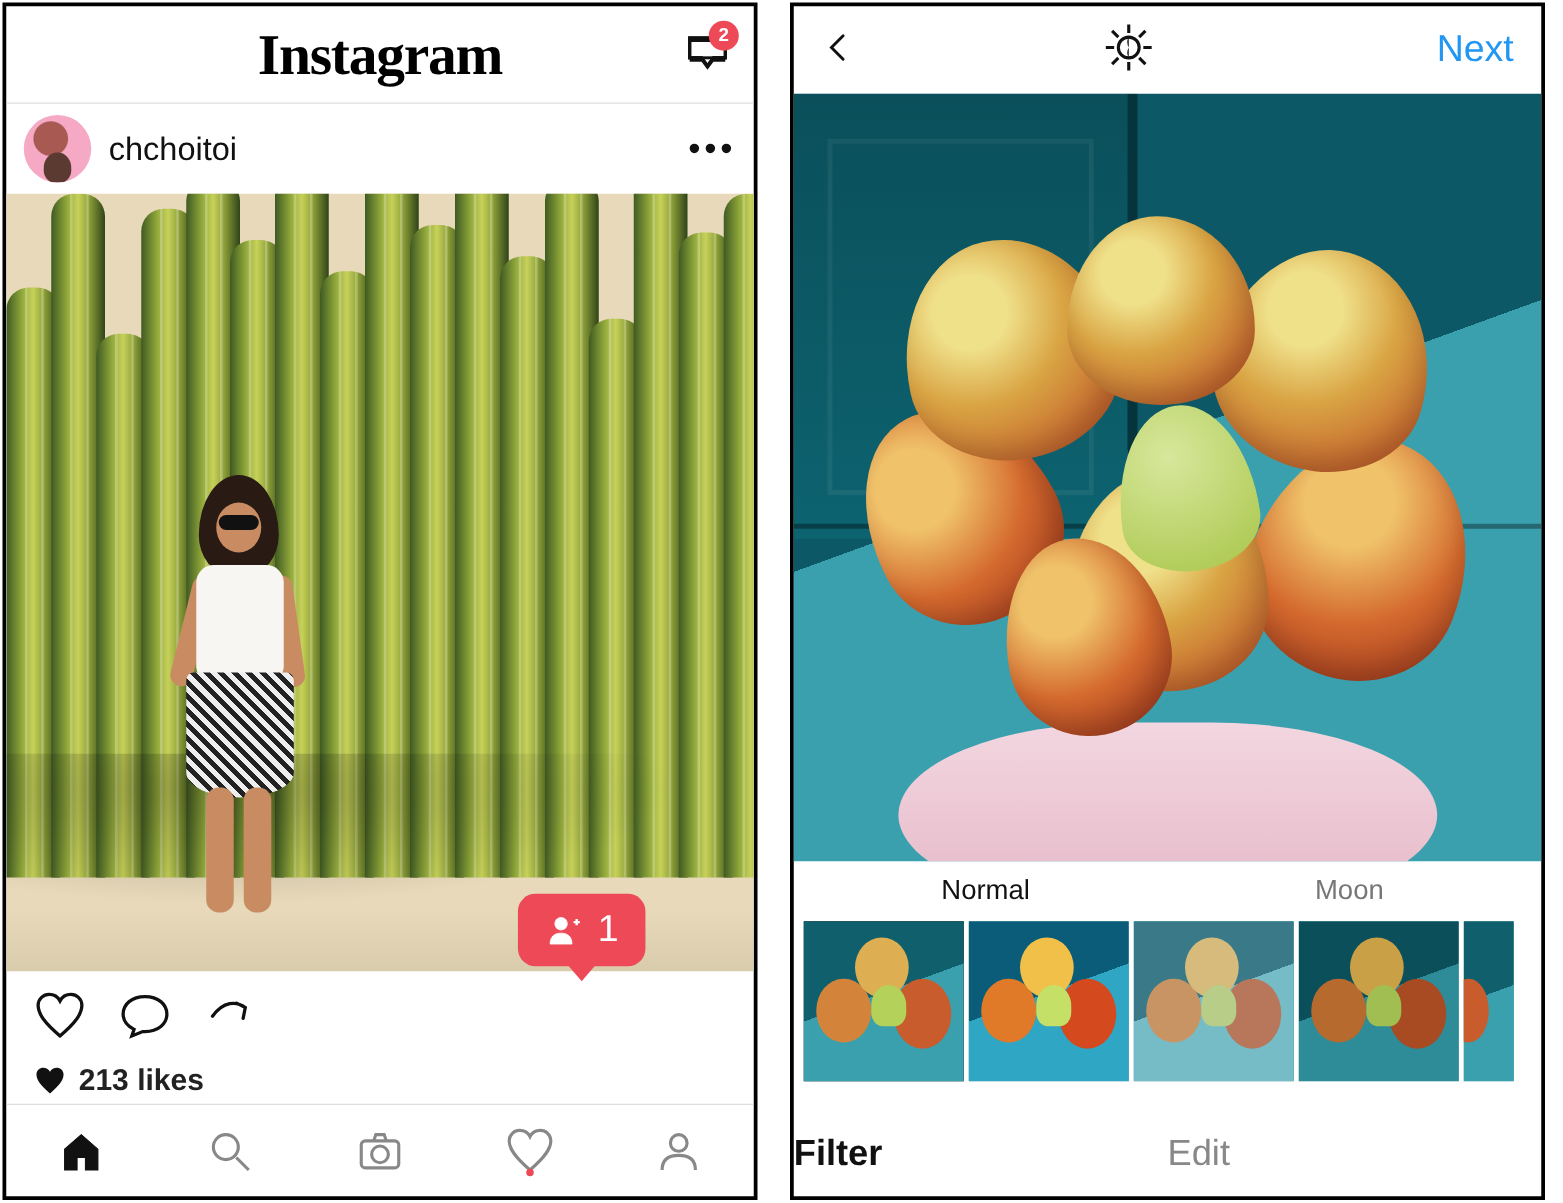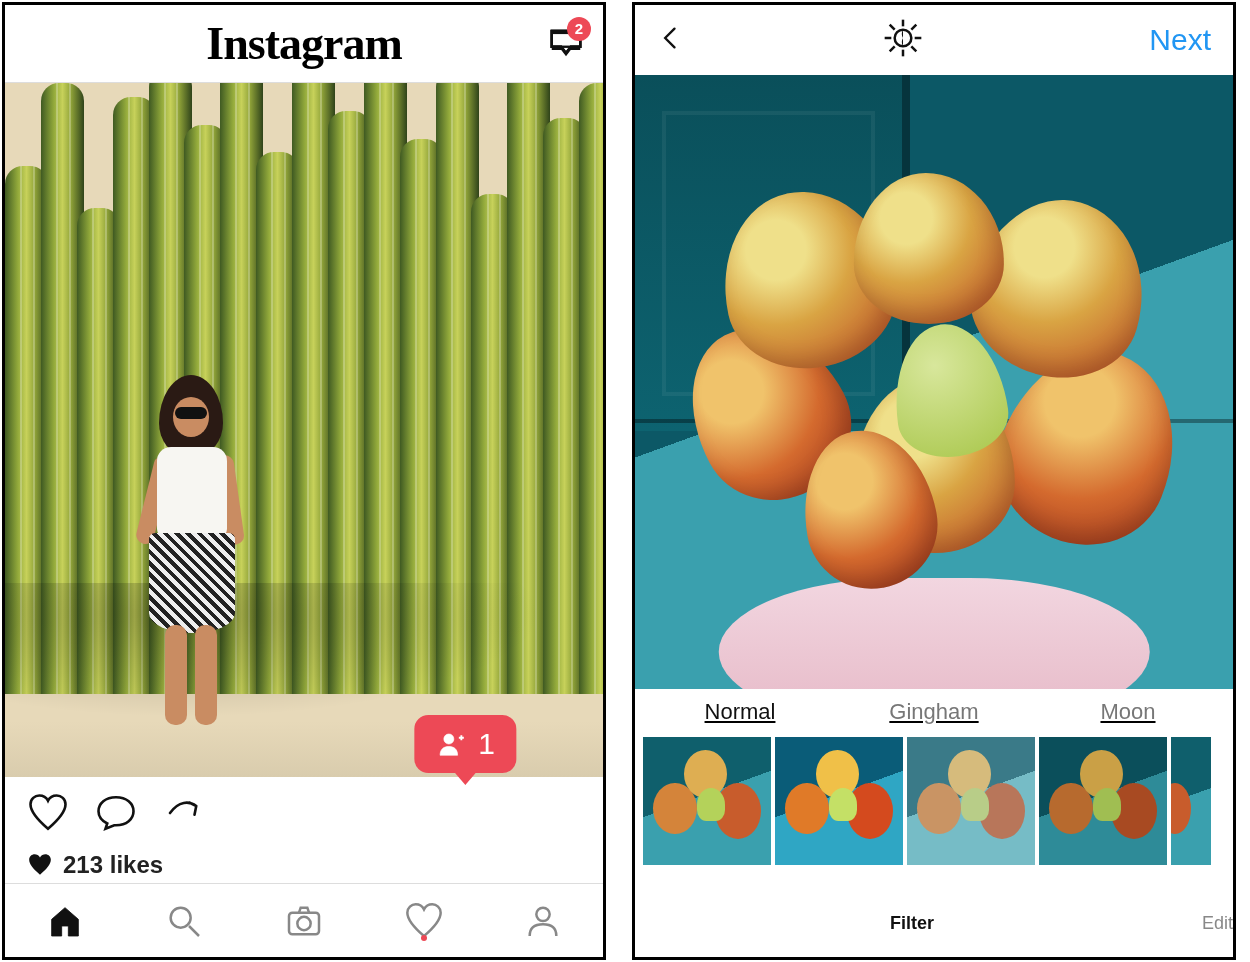--- a/index.html
+++ b/index.html
@@ -212,32 +212,32 @@
   }
   .pad{position:absolute;border-radius:48% 52% 50% 50%/60% 60% 40% 40%;
     background:radial-gradient(circle at 35% 30%, #efe08a 0 18%, #d9a443 45%, #c25d2b 85%);
     box-shadow:inset -6px -10px 20px rgba(0,0,0,.15);}
   .pad.red{background:radial-gradient(circle at 35% 30%, #f0c36b 0 20%, #d46a2e 55%, #a23a1e 90%);}
   .center-leaf{position:absolute;left:42%;top:34%;width:22%;height:30%;
     background:radial-gradient(circle at 40% 30%, #d8e79c, #a8c64a);
     border-radius:50% 50% 50% 50%/70% 70% 30% 30%;
     transform:rotate(-8deg);}
 
-  .filter-strip{height:200px;padding:10px 0 0 0;text-decoration:underline;}
+  .filter-strip{height:200px;padding:10px 0 0 0;}
   .filter-labels{display:flex;padding:0 8px;}
   .filter-labels span{flex:1;text-align:center;font-size:22px;color:#777;padding-bottom:12px;}
   .filter-labels span.active{color:#111;font-weight:500;}
   .filter-thumbs{display:flex;gap:4px;padding:0 0 0 8px;}
   .thumb{width:128px;height:128px;position:relative;overflow:hidden;background:#2a8e9a;}
   .thumb.selected{outline:2px solid #333;outline-offset:-2px;}
   .thumb .mini-pad{position:absolute;border-radius:50%;}
   .thumb .mini-leaf{position:absolute;left:42%;top:40%;width:22%;height:26%;border-radius:60% 60% 40% 40%;}
 
   .editor-tabs{height:68px;display:flex;align-items:center;}
-  .editor-tabs span{flex:1;text-align:right;font-size:18px;color:#888;}
+  .editor-tabs span{flex:1;text-align:left;font-size:29px;color:#888;}
   .editor-tabs span.active{color:#111;font-weight:600;}
 </style>
 </head>
 <body>
 
 <div class="screen screen-left">
 
   <div class="feed-header">
     <span class="feed-logo">Instagram</span>
     <div class="inbox">
@@ -246,20 +246,25 @@
         <path d="M6 10 H42 V30 H30 L24 38 L18 30 H6 Z" fill="#111" fill-opacity="0"></path>
         <path d="M6 10 H42 V14 H6 Z" fill="#111"></path>
         <path d="M6 30 H18 L24 38 L30 30 H42 V34 H30 L24 42 L18 34 H6 Z" fill="#111"></path>
         <path d="M6 10 H42 V30 H30 L24 38 L18 30 H6 Z" fill="none" stroke="#111" stroke-width="3"></path>
         <rect x="6" y="10" width="36" height="20" fill="none" stroke="#111" stroke-width="3"></rect>
       </svg>
       <span class="badge">2</span>
     </div>
   </div>
 
+  <div class="post-header">
+    <div class="avatar"></div>
+    <span class="username">chchoitoi</span>
+    <span class="more-dots">•••</span>
+  </div>
 
   <div class="post-image">
 
     <div class="cactus" style="left:0%;height:76%"></div>
     <div class="cactus" style="left:6%;height:88%"></div>
     <div class="cactus" style="left:12%;height:70%"></div>
     <div class="cactus" style="left:18%;height:86%"></div>
     <div class="cactus" style="left:24%;height:90%"></div>
     <div class="cactus" style="left:30%;height:82%"></div>
     <div class="cactus" style="left:36%;height:95%"></div>
@@ -393,21 +398,20 @@
       <div class="pad" style="left:34%;top:0%;width:30%;height:34%;"></div>
       <div class="pad" style="left:34%;top:46%;width:32%;height:40%;"></div>
       <div class="pad red" style="left:24%;top:58%;width:26%;height:36%;transform:rotate(-10deg);"></div>
       <div class="center-leaf"></div>
     </div>
   </div>
 
   <div class="filter-strip">
     <div class="filter-labels">
       <span class="active">Normal</span>
-      <span>Gingham</span>
       <span>Moon</span>
     </div>
     <div class="filter-thumbs">
 
       <div class="thumb selected">
         <div style="position:absolute;inset:0;background:linear-gradient(160deg,#0f5f6c 0 46%,#3aa0ae 46% 100%);"></div>
         <div class="mini-pad" style="left:8%;top:36%;width:34%;height:40%;background:#d4843a;"></div>
         <div class="mini-pad" style="left:56%;top:36%;width:36%;height:44%;background:#c85c2c;"></div>
         <div class="mini-pad" style="left:32%;top:10%;width:34%;height:38%;background:#deae52;"></div>
         <div class="mini-leaf" style="background:#b4d25a;"></div>

